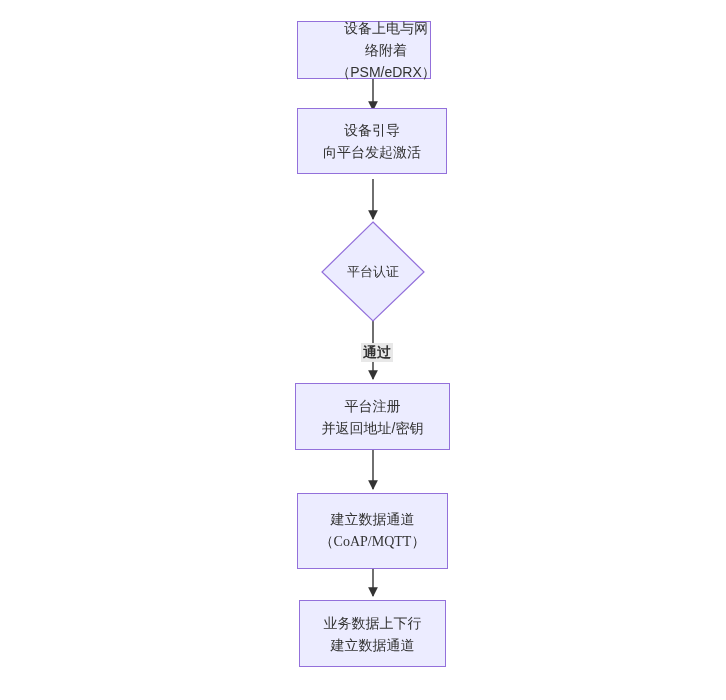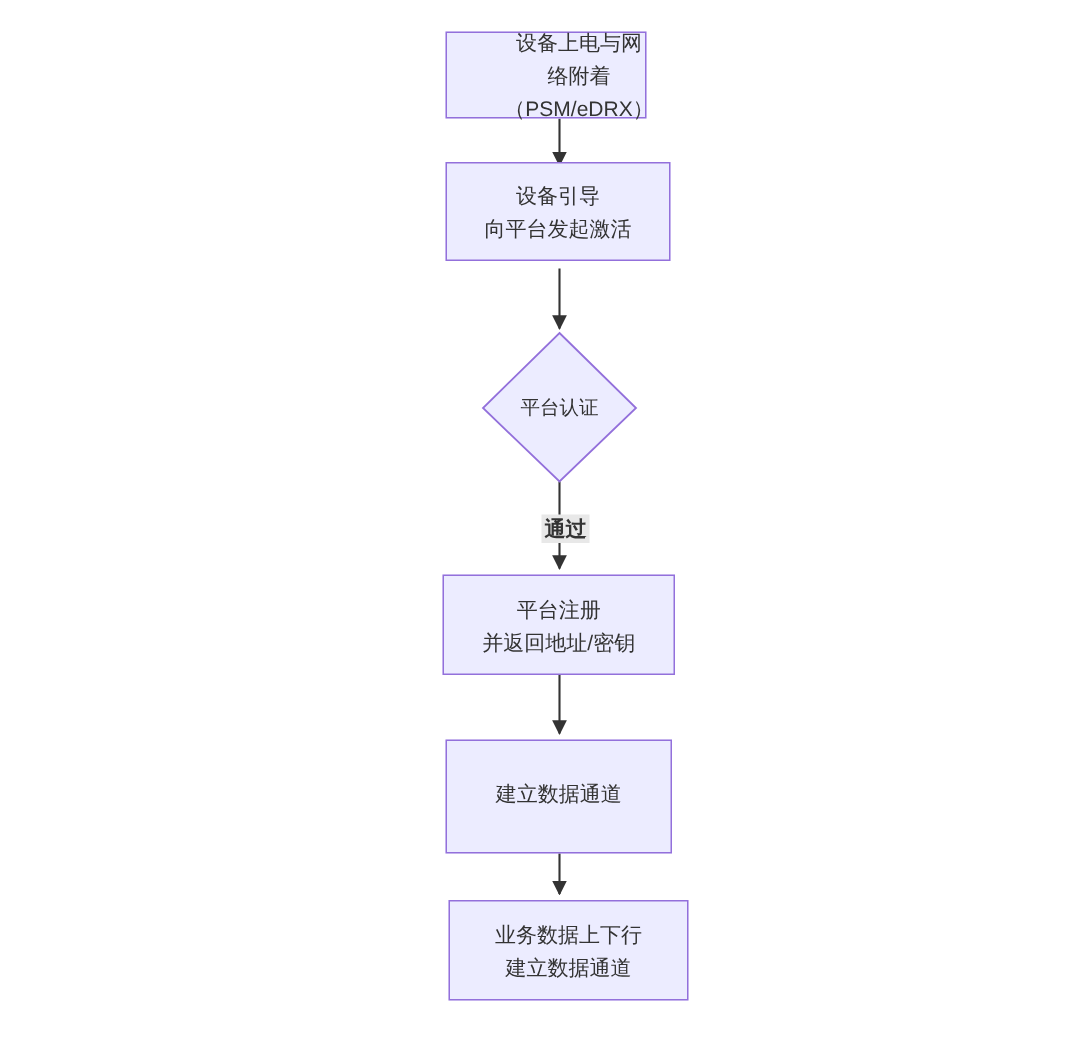--- a/index.html
+++ b/index.html
@@ -107,20 +107,21 @@
 
   <div class="edge-label" style="left:377px; top:343px;font-weight:bold;">通过</div>
 
   <div class="node" style="left:295px; top:383px; width:155px; height:67px;">
     <span>平台注册</span>
     <span>并返回地址/密钥</span>
   </div>
 
   <div class="node" style="left:297px; top:493px; width:151px; height:76px;font-family:Liberation Serif, serif;">
     <span>建立数据通道</span>
+    <span>（CoAP/MQTT）</span>
   </div>
 
-  <div class="node" style="left:299px; top:600px; width:160px; height:67px;">
+  <div class="node" style="left:299px; top:600px; width:147px; height:67px;">
     <span>业务数据上下行</span>
     <span>建立数据通道</span>
   </div>
 
 </div>
 
 </body></html>

